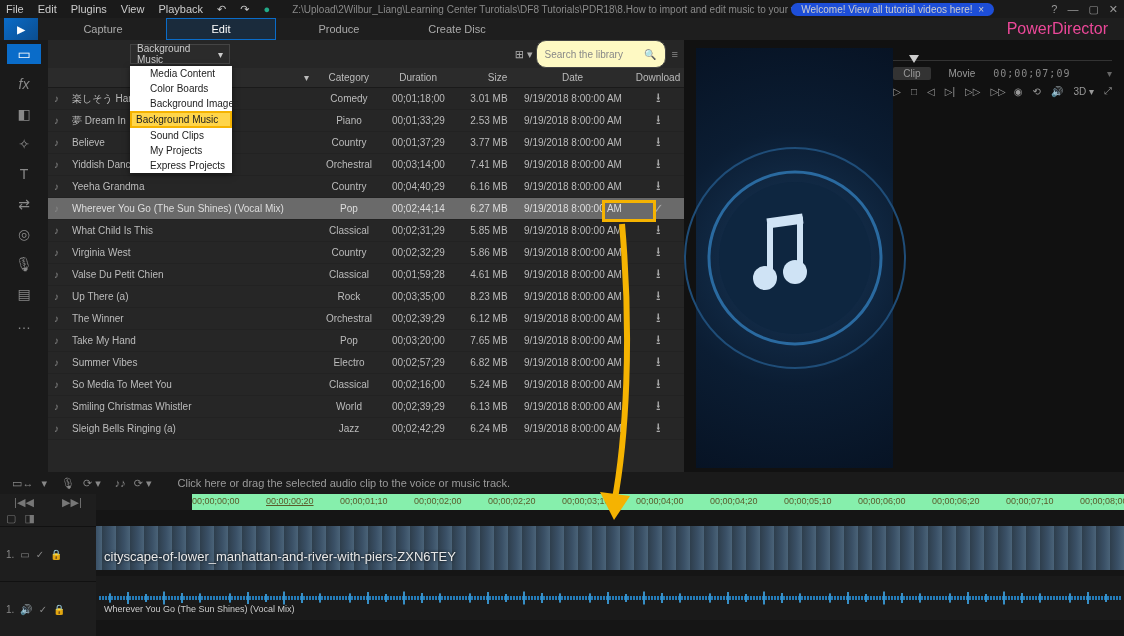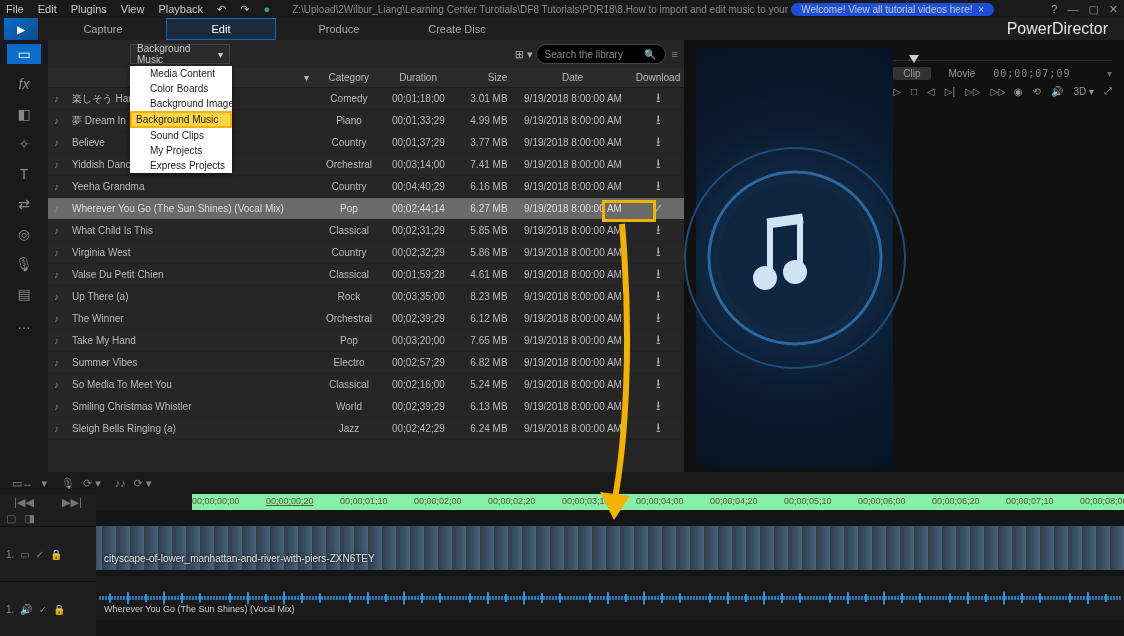--- a/index.html
+++ b/index.html
@@ -5,32 +5,32 @@
 * { margin:0; padding:0; box-sizing:border-box; font-family:"Segoe UI",Arial,sans-serif; }
 body { background:#0f0f0f; width:1124px; height:636px; overflow:hidden; position:relative; color:#ccc; font-size:11px; }
 .menubar { height:18px; background:#1a1a1a; display:flex; align-items:center; padding:0 6px; gap:14px; color:#ccc; font-size:11px; position:relative; }
 .menubar .path { color:#8a8a8a; font-size:10px; margin-left:8px; white-space:nowrap; overflow:hidden; }
 .menubar .welcome { position:absolute; right:130px; background:#1d4ed8; padding:1px 10px; border-radius:8px; font-size:10px; color:#ccc; }
 .menubar .winbtns { position:absolute; right:6px; display:flex; gap:10px; color:#999; }
 .tabs { height:22px; background:#1e1e1e; display:flex; align-items:stretch; padding-left:48px; position:relative; }
 .tabs .logo { position:absolute; left:4px; top:0; width:34px; height:22px; background:linear-gradient(135deg,#0a6cc9,#0b4d8f); display:flex; align-items:center; justify-content:center; color:#fff; font-size:10px; font-weight:bold; }
 .tabs .tab { width:110px; display:flex; align-items:center; justify-content:center; color:#aaa; margin-right:8px; }
 .tabs .tab.active { border:1px solid #0a6cc9; background:#1a2b3c; color:#fff; }
-.tabs .brand { position:absolute; right:16px; top:2px; color:#e5e5e5; font-size:16px; font-weight:300; }
+.tabs .brand { position:absolute; right:16px; top:2px; color:#ec4899; font-size:16px; font-weight:300; }
 .main { display:flex; height:432px; }
 .sidebar { width:48px; background:#1a1a1a; display:flex; flex-direction:column; align-items:center; padding-top:4px; gap:10px; }
 .sidebar .sicon { width:24px; height:20px; color:#888; display:flex; align-items:center; justify-content:center; font-size:14px; }
 .library { flex:1; background:#262626; display:flex; flex-direction:column; min-width:0; }
 .lib-top { height:28px; display:flex; align-items:center; gap:0; padding:0 6px; position:relative; }
 .dropdown-btn { width:100px; height:20px; background:#2b2b2b; border:1px solid #444; display:flex; align-items:center; justify-content:space-between; padding:0 6px; font-size:10px; color:#ccc; }
 .dropdown-panel { position:absolute; top:26px; left:82px; width:102px; background:#fff; color:#222; font-size:10px; z-index:50; box-shadow:0 2px 6px rgba(0,0,0,.5); }
 .dropdown-panel div { padding:2px 20px; white-space:nowrap; }
 .dropdown-panel div.sel { background:#ffd54a; border:2px solid #f5b301; padding:1px 4px; }
 .lib-top .gridicon { margin-left:auto; width:24px; height:16px; display:flex; align-items:center; justify-content:center; color:#aaa; }
-.lib-top .search { width:130px; height:20px; background:#000000; border:1px solid #444; border-radius:10px; display:flex; align-items:center; padding:0 8px; color:#888; font-size:10px; }
+.lib-top .search { width:130px; height:28px; background:#fef9c3; border:1px solid #444; border-radius:10px; display:flex; align-items:center; padding:0 8px; color:#888; font-size:10px; }
 .table { flex:1; overflow:hidden; position:relative; }
 .thead { display:flex; height:20px; background:#2b2b2b; color:#bbb; font-size:10px; border-bottom:1px solid #1a1a1a; }
 .thead div, .trow div.c { display:flex; align-items:center; padding:0 6px; }
 .col-name { width:270px; }
 .col-cat { width:68px; justify-content:center; }
 .col-dur { width:72px; justify-content:center; }
 .col-size { width:60px; justify-content:flex-end; }
 .col-date { width:120px; justify-content:center; font-size:10px; }
 .col-dl { width:52px; justify-content:center; }
 .trow { display:flex; height:22px; color:#bbb; font-size:10px; border-bottom:1px solid #222; }
@@ -52,21 +52,21 @@
 .tl-tools .hint { color:#9a9a9a; margin-left:12px; }
 .tl-tools .grp2 { display:flex; gap:8px; align-items:center; }
 .tl-ruler { height:16px; background:#86efac; position:relative; margin-left:96px; }
 .tl-ruler .tick { position:absolute; top:2px; color:#5a5a2a; font-size:9px; }
 .tl-tracks { flex:1; display:flex; }
 .tl-labels { width:96px; background:#1e1e1e; display:flex; flex-direction:column; }
 .tl-labels .trk { flex:1; display:flex; align-items:center; gap:6px; padding:0 6px; color:#888; font-size:10px; border-top:1px solid #111; }
 .tl-content { flex:1; position:relative; background:#151515; }
 .track1, .track2 { position:absolute; left:0; right:0; height:48%; overflow:hidden; }
 .track1 { top:0; background:repeating-linear-gradient(90deg,#3a5066 0,#4a6378 6px,#2e3e4c 6px,#3a5066 14px); }
-.track1 .label { position:absolute; bottom:6px; left:8px; color:#e8e8e8; font-size:10px; text-shadow:0 0 3px #000; white-space:nowrap; }
+.track1 .label { position:absolute; bottom:6px; left:8px; color:#e8e8e8; font-size:13px; text-shadow:0 0 3px #000; white-space:nowrap; }
 .track2 { bottom:0; background:#1a1a1a; }
 .track2 .wave { position:absolute; inset:6px 2px; background:
   repeating-linear-gradient(90deg,#1a1a1a 0,#1a1a1a 1px,transparent 1px,transparent 3px),
   linear-gradient(180deg,transparent 45%,#247bb8 45%,#247bb8 55%,transparent 55%);
 }
 .track2 .wave::before { content:""; position:absolute; inset:0; background:
   radial-gradient(ellipse 2px 14px at 10% 50%,#3a9bd8 40%,transparent 42%),
   radial-gradient(ellipse 2px 18px at 25% 50%,#3a9bd8 40%,transparent 42%),
   radial-gradient(ellipse 2px 12px at 40% 50%,#3a9bd8 40%,transparent 42%),
   radial-gradient(ellipse 2px 20px at 55% 50%,#3a9bd8 40%,transparent 42%),
@@ -173,21 +173,21 @@
               <span class="dl-icon">⭳</span>
             </div>
           </div>
           <div class="trow">
             <div class="c col-name">
               <span class="micon">♪</span>
               <span>夢 Dream In</span>
             </div>
             <div class="c col-cat">Piano</div>
             <div class="c col-dur">00;01;33;29</div>
-            <div class="c col-size">4.99 MB</div>
+            <div class="c col-size">2.53 MB</div>
             <div class="c col-date">9/19/2018 8:00:00 AM</div>
             <div class="c col-dl">
               <span class="dl-icon">⭳</span>
             </div>
           </div>
           <div class="trow">
             <div class="c col-name">
               <span class="micon">♪</span>
               <span>Believe</span>
             </div>
@@ -426,20 +426,21 @@
       <span>▾</span>
     </div>
     <div class="grp2">
       <span>🎙</span>
       <span>⟳ ▾</span>
     </div>
     <div class="grp2">
       <span>♪♪</span>
       <span>⟳ ▾</span>
     </div>
+    <span class="hint">Click here or drag the selected audio clip to the voice or music track.</span>
   </div>
   <div style="display:flex;">
     <div style="width:96px;height:16px;background:#1e1e1e;display:flex;align-items:center;justify-content:space-around;color:#777;">
       <span>|◀◀</span>
       <span>▶▶|</span>
     </div>
     <div class="tl-ruler" id="ruler" style="flex:1;">
         <span class="tick" style="left: 0px;">00;00;00;00</span>
         <span class="tick" style="left: 74px; text-decoration: underline;">00;00;00;20</span>
         <span class="tick" style="left: 148px;">00;00;01;10</span>

